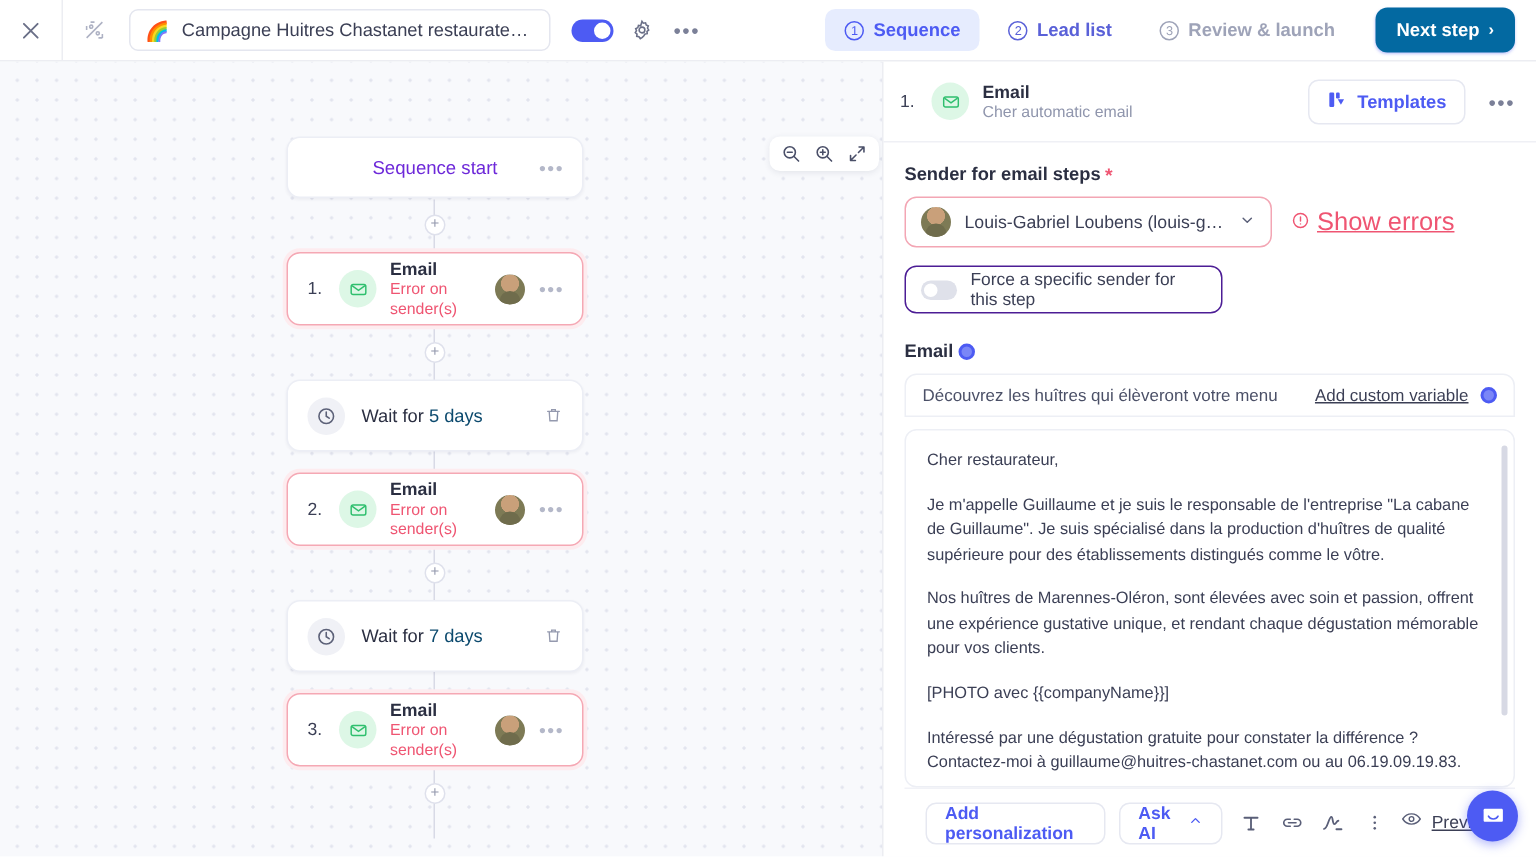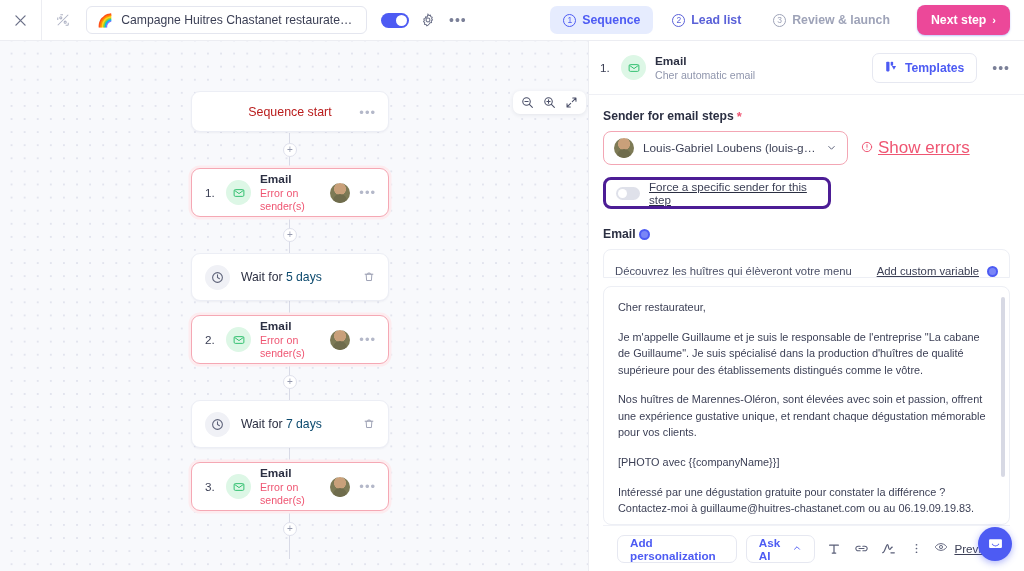--- a/index.html
+++ b/index.html
@@ -68,21 +68,21 @@
     width: 13px; height: 13px; border-radius: 50%;
     border: 1.2px solid currentColor;
     font-size: 8.5px; font-weight: normal;
     display: flex; align-items: center; justify-content: center; line-height: 1;
   }
   .step-pill.active { background: #e6ecfe; color: #4d5bf3; }
   .step-pill.done { color: #5a61d8; }
   .next-btn {
     display: flex; align-items: center; gap: 6px;
     height: 30px; padding: 0 14px; margin-left: 8px;
-    background: #ec4899; color: #fff; border-radius: 8px;
+    background: #0369a1; color: #fff; border-radius: 8px;
     font-size: 12.3px; font-weight: bold; cursor: pointer;
     box-shadow: 0 1px 2px rgba(77,91,243,.35);
   }
   .next-btn .chev { font-size: 11px; }
 
   
   .body { flex: 1; display: flex; min-height: 0; }
 
   
   .canvas {
@@ -109,21 +109,21 @@
   }
   .node { position: relative; z-index: 2; }
   .card {
     background: #fff; border-radius: 9px; border: 1px solid #eceef5;
     box-shadow: 0 1px 2px rgba(40,45,80,.05);
   }
   .card.start {
     height: 41px; display: flex; align-items: center; justify-content: center;
     position: relative;
   }
-  .card.start .label { font-size: 12.4px; color: #b91c1c; }
+  .card.start .label { font-size: 12.4px; color: #6d28d9; }
   .card.start .more {
     position: absolute; right: 12px; top: 50%; transform: translateY(-50%);
     color: #b4b8c9; letter-spacing: 1px; font-size: 13px; cursor: pointer;
   }
   .card.error { border: 1px solid #f5a8b4; box-shadow: 0 0 0 2.5px #fdecef; }
   .card.step {
     height: 49px; display: flex; align-items: center; padding: 0 12px 0 13px; gap: 9px;
   }
   .idx { font-size: 11.7px; color: #3b3f55; width: 12px; }
   .ic-circle {
@@ -189,42 +189,42 @@
   .sender-select .txt {
     flex: 1; font-size: 11.8px; color: #3b3f55;
     white-space: nowrap; overflow: hidden; text-overflow: ellipsis;
   }
   .show-errors {
     display: flex; align-items: center; gap: 5px;
     font-size: 17px; color: #ef5572; cursor: pointer;
   }
   .show-errors .lbl { text-decoration: underline; }
   .force-box {
-    margin-top: 12px; width: 228px; height: 32px;
-    border: 3px solid #4c1d95; border-radius: 8px;
-    display: flex; align-items: center; gap: 9px; padding: 0 10px; text-decoration: underline;
+    margin-top: 12px; width: 212px; height: 32px;
+    border: 1px solid #4c1d95; border-radius: 8px;
+    display: flex; align-items: center; gap: 9px; padding: 0 10px;
   }
   .toggle-off {
     width: 24px; height: 13px; border-radius: 8px; background: #dfe1ea;
     position: relative; cursor: pointer; flex: 0 0 auto;
   }
   .toggle-off::after {
     content: ""; position: absolute; top: 2px; left: 2px;
     width: 9px; height: 9px; border-radius: 50%; background: #fff;
   }
   .force-box .txt { font-size: 11.6px; color: #3b3f55; }
   .blue-badge {
     width: 11px; height: 11px; border-radius: 50%;
     border: 2px solid #4d5bf3; background: #7a86f7;
     display: inline-block;
   }
   .section-gap { height: 18px; }
   .subject-row {
     height: 29px; border: 1px solid #edeff5; border-top-left-radius: 8px; border-top-right-radius: 8px;
-    display: flex; align-items: flex-end; padding: 0 11px; gap: 8px; background: #fff;
+    display: flex; align-items: center; padding: 0 11px; gap: 8px; background: #fff;
   }
   .subject-row .sub-txt { flex: 1; font-size: 11.3px; color: #4b5067; }
   .add-var { font-size: 11.3px; color: #3b3f55; text-decoration: underline; cursor: pointer; }
   .editor {
     flex: 1; min-height: 0; margin-top: 8px;
     border: 1px solid #edeff5; border-radius: 8px;
     position: relative; overflow: hidden; background: #fff;
   }
   .editor-scroll {
     position: absolute; inset: 0; padding: 12px 16px 4px 14px;

